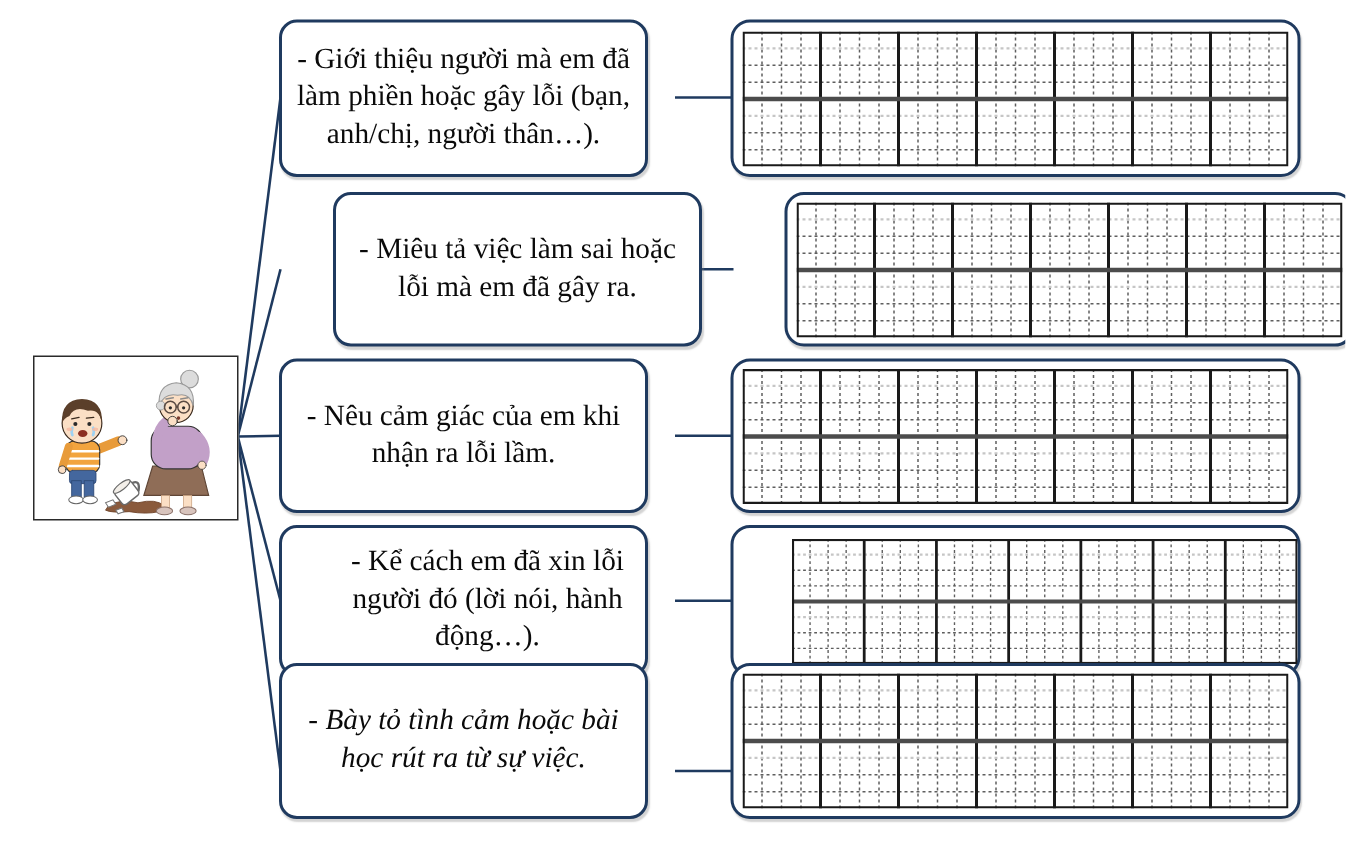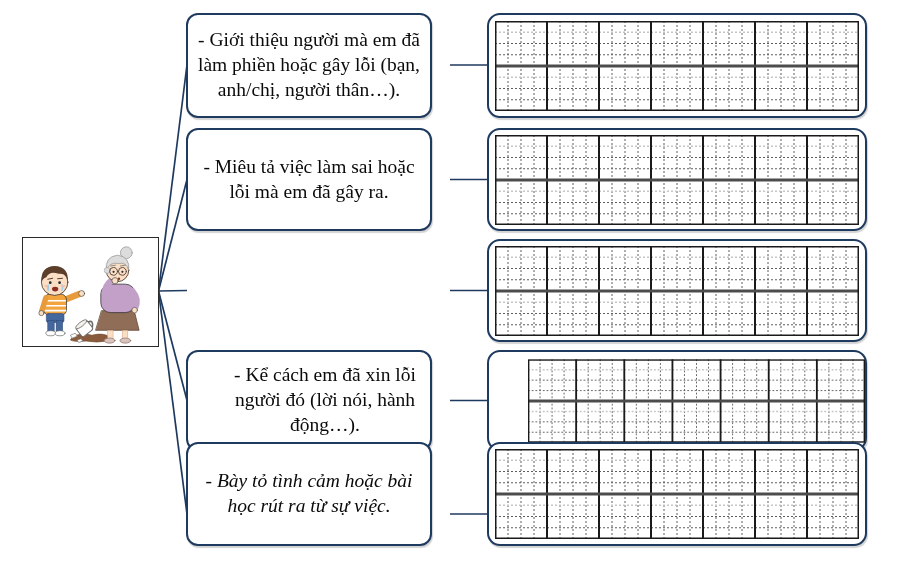--- a/index.html
+++ b/index.html
@@ -39,21 +39,21 @@
     background:#ffffff;
     border:2.5px solid #1f3a5f;border-radius:13px;
     box-sizing:border-box;
     z-index:1;
     box-shadow:1px 2px 1px rgba(130,130,130,.35);
     display:flex;align-items:center;justify-content:center;
   }
   .grid-box svg.wgrid{display:block;}
   
   .r0{top:13px;height:105px;}
-  .r1{top:128px;height:103px;}
+  .r1{top:128px;height:103px;margin-left:36px;}
   .r2{top:239px;height:103px;}
   .r3{top:350px;height:101px;padding-left:39px;}
   .r4{top:442px;height:104px;font-style:italic;}
 </style>
 </head>
 <body>
 
 <div id="canvas">
 
   <svg id="connector-layer" viewBox="0 0 897 574">
@@ -223,20 +223,23 @@
         <line x1="104" y1="0" x2="104" y2="90" stroke="#1a1a1a" stroke-width="2"></line>
         <line x1="156" y1="0" x2="156" y2="90" stroke="#1a1a1a" stroke-width="2"></line>
         <line x1="208" y1="0" x2="208" y2="90" stroke="#1a1a1a" stroke-width="2"></line>
         <line x1="260" y1="0" x2="260" y2="90" stroke="#1a1a1a" stroke-width="2"></line>
         <line x1="312" y1="0" x2="312" y2="90" stroke="#1a1a1a" stroke-width="2"></line>
         <line x1="0" y1="45" x2="364" y2="45" stroke="#4c4c4c" stroke-width="3"></line>
         <rect x="0.75" y="0.75" width="362.5" height="88.5" fill="none" stroke="#1a1a1a" stroke-width="1.5"></rect>
       </svg>
   </div>
 
+  <div class="prompt-box r2">
+    <div class="prompt-text">- Nêu cảm giác của em khi nhận ra lỗi lầm.</div>
+  </div>
   <div class="grid-box r2">
     <svg class="wgrid" viewBox="0 0 364 90" width="364" height="90">
         <line x1="13" y1="0" x2="13" y2="90" stroke="#5e5e5e" stroke-width="1" stroke-dasharray="2 2"></line>
         <line x1="26" y1="0" x2="26" y2="90" stroke="#5e5e5e" stroke-width="1" stroke-dasharray="2 2"></line>
         <line x1="39" y1="0" x2="39" y2="90" stroke="#5e5e5e" stroke-width="1" stroke-dasharray="2 2"></line>
         <line x1="65" y1="0" x2="65" y2="90" stroke="#5e5e5e" stroke-width="1" stroke-dasharray="2 2"></line>
         <line x1="78" y1="0" x2="78" y2="90" stroke="#5e5e5e" stroke-width="1" stroke-dasharray="2 2"></line>
         <line x1="91" y1="0" x2="91" y2="90" stroke="#5e5e5e" stroke-width="1" stroke-dasharray="2 2"></line>
         <line x1="117" y1="0" x2="117" y2="90" stroke="#5e5e5e" stroke-width="1" stroke-dasharray="2 2"></line>
         <line x1="130" y1="0" x2="130" y2="90" stroke="#5e5e5e" stroke-width="1" stroke-dasharray="2 2"></line>

